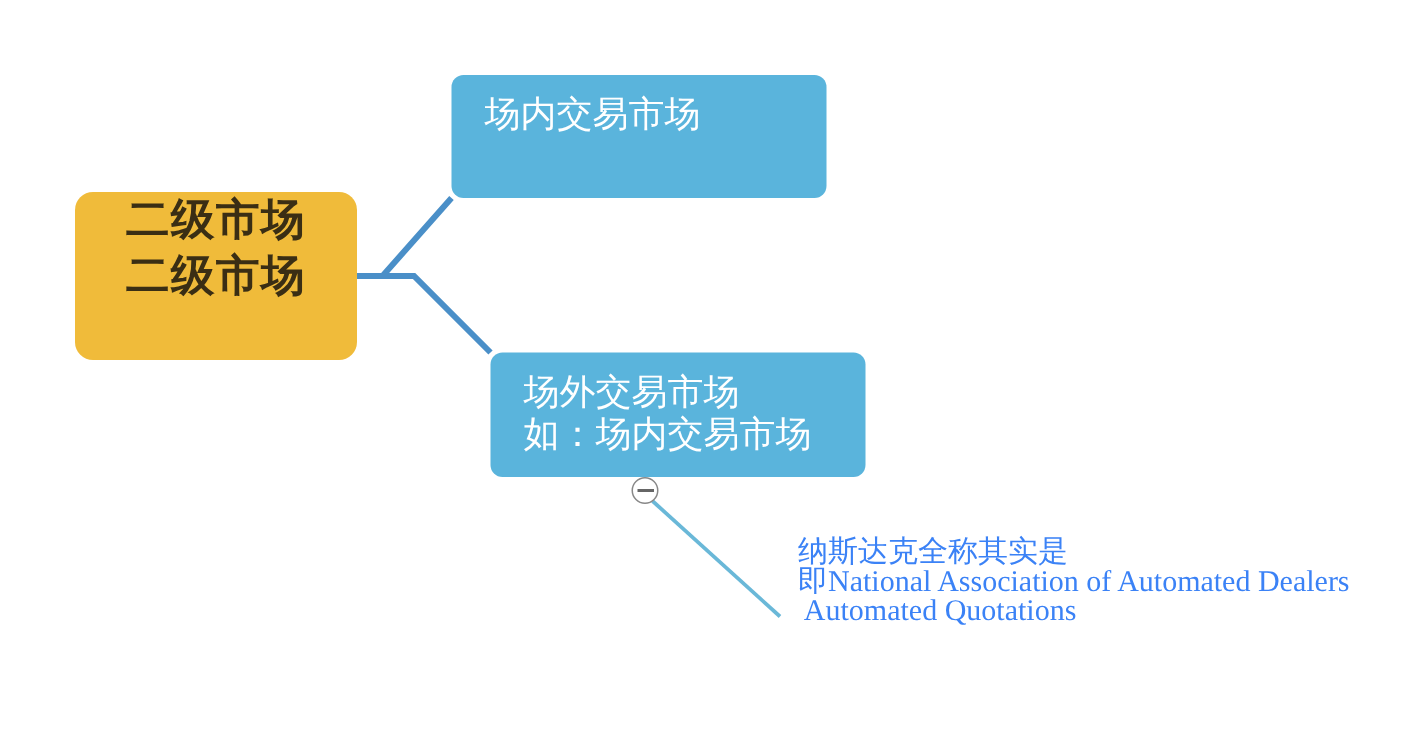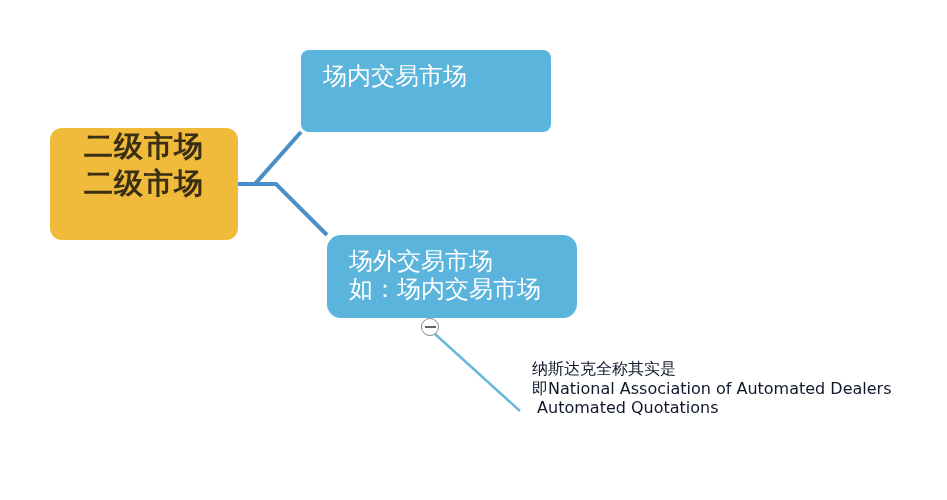--- a/index.html
+++ b/index.html
@@ -6,26 +6,26 @@
   body { width:947px; height:500px; background:#ffffff; position:relative; overflow:hidden;
          font-family:"DejaVu Sans", sans-serif; }
   svg.lines { position:absolute; left:0; top:0; }
   .root { position:absolute; left:50px; top:128px; width:188px; height:112px;
           background:#f0bb3a; border-radius:12px;
           display:flex; flex-direction:column; align-items:center;
           color:#3a2e14; font-weight:bold; font-size:29px; line-height:37px; letter-spacing:1px; }
   .node { position:absolute; background:#5ab4dc; border-radius:8px; color:#ffffff;
           font-size:24px; line-height:28px; padding:12px 0 0 22px; box-sizing:border-box; }
   .n1 { left:301px; top:50px; width:250px; height:82px; }
-  .n2 { left:327px; top:235px; width:250px; height:83px;border-radius:14px; }
+  .n2 { left:327px; top:235px; width:250px; height:83px; }
   .collapse { position:absolute; left:421px; top:318px; width:18px; height:18px;
               border:1.5px solid #888; border-radius:50%; background:#fff; box-sizing:border-box;
               display:flex; align-items:center; justify-content:center; cursor:pointer; }
   .collapse .bar { width:11px; height:1.5px; background:#666; }
-  .note { position:absolute; left:532px; top:359px; font-size:16px; line-height:19.5px; color:#0f172a; }
+  .note { position:absolute; left:532px; top:359px; font-size:20px; line-height:19.5px; color:#3b82f6;font-family:Liberation Serif, serif; }
   .note div { white-space:pre; }
 </style>
 </head>
 <body>
 
 <svg class="lines" width="947" height="500">
   <polyline points="238,184 255,184 301,132" fill="none" stroke="#4a8fc8" stroke-width="4"></polyline>
   <polyline points="255,184 276,184 327,235" fill="none" stroke="#4a8fc8" stroke-width="4"></polyline>
   <line x1="435" y1="334" x2="520" y2="411" stroke="#6ab8d8" stroke-width="2.5"></line>
 </svg>

